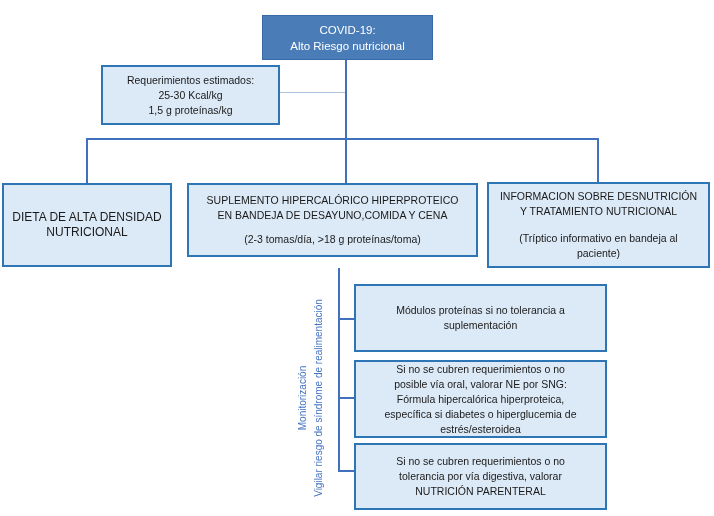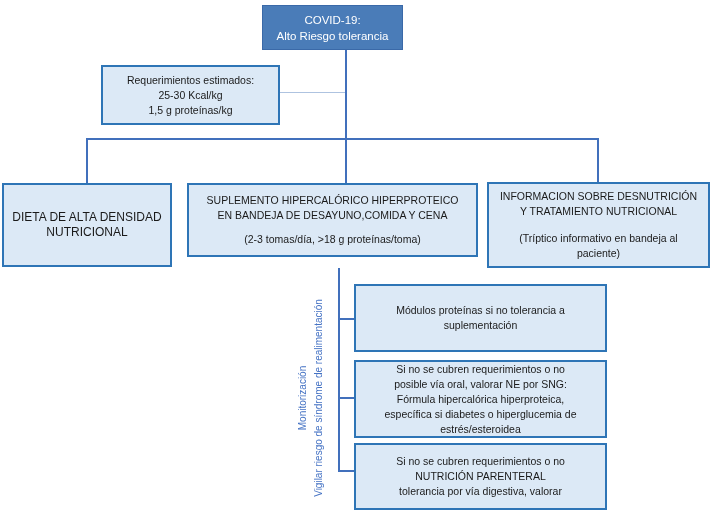--- a/index.html
+++ b/index.html
@@ -40,23 +40,23 @@
   <div class="conn" style="left:345px; top:50px; width:2px; height:133px;"></div>
   <div class="conn-thin" style="left:280px; top:92px; width:65px; height:1px;"></div>
   <div class="conn" style="left:86px; top:138px; width:513px; height:2px;"></div>
   <div class="conn" style="left:86px; top:140px; width:2px; height:43px;"></div>
   <div class="conn" style="left:597px; top:140px; width:2px; height:42px;"></div>
   <div class="conn" style="left:338px; top:268px; width:2px; height:204px;"></div>
   <div class="conn" style="left:340px; top:318px; width:14px; height:2px;"></div>
   <div class="conn" style="left:340px; top:397px; width:14px; height:2px;"></div>
   <div class="conn" style="left:340px; top:470px; width:14px; height:2px;"></div>
 
-  <div class="node root-style" style="left:262px; top:5px; width:141px; height:45px;">
+  <div class="node root-style" style="left:262px; top:15px; width:171px; height:45px;">
     <div>COVID-19:</div>
-    <div>Alto Riesgo tolerancia</div>
+    <div>Alto Riesgo nutricional</div>
   </div>
 
   <div class="node light small" style="left:101px; top:65px; width:179px; height:60px;">
     <div>Requerimientos estimados:</div>
     <div>25-30 Kcal/kg</div>
     <div>1,5 g proteínas/kg</div>
   </div>
 
   <div class="node light" style="left:2px; top:183px; width:170px; height:84px;">
     <div>DIETA DE ALTA DENSIDAD</div>
@@ -84,22 +84,22 @@
   <div class="node light small" style="left:354px; top:360px; width:253px; height:78px;">
     <div>Si no se cubren requerimientos o no</div>
     <div>posible vía oral, valorar NE por SNG:</div>
     <div>Fórmula hipercalórica hiperproteica,</div>
     <div>específica si diabetes o hiperglucemia de</div>
     <div>estrés/esteroidea</div>
   </div>
 
   <div class="node light small" style="left:354px; top:443px; width:253px; height:67px;">
     <div>Si no se cubren requerimientos o no</div>
+    <div>tolerancia por vía digestiva, valorar</div>
     <div>NUTRICIÓN PARENTERAL</div>
-    <div>tolerancia por vía digestiva, valorar</div>
   </div>
 
   <div class="rot-label">
     <div>Monitorización</div>
     <div>Vigilar riesgo de síndrome de realimentación</div>
   </div>
 
 </div>
 
 </body></html>

